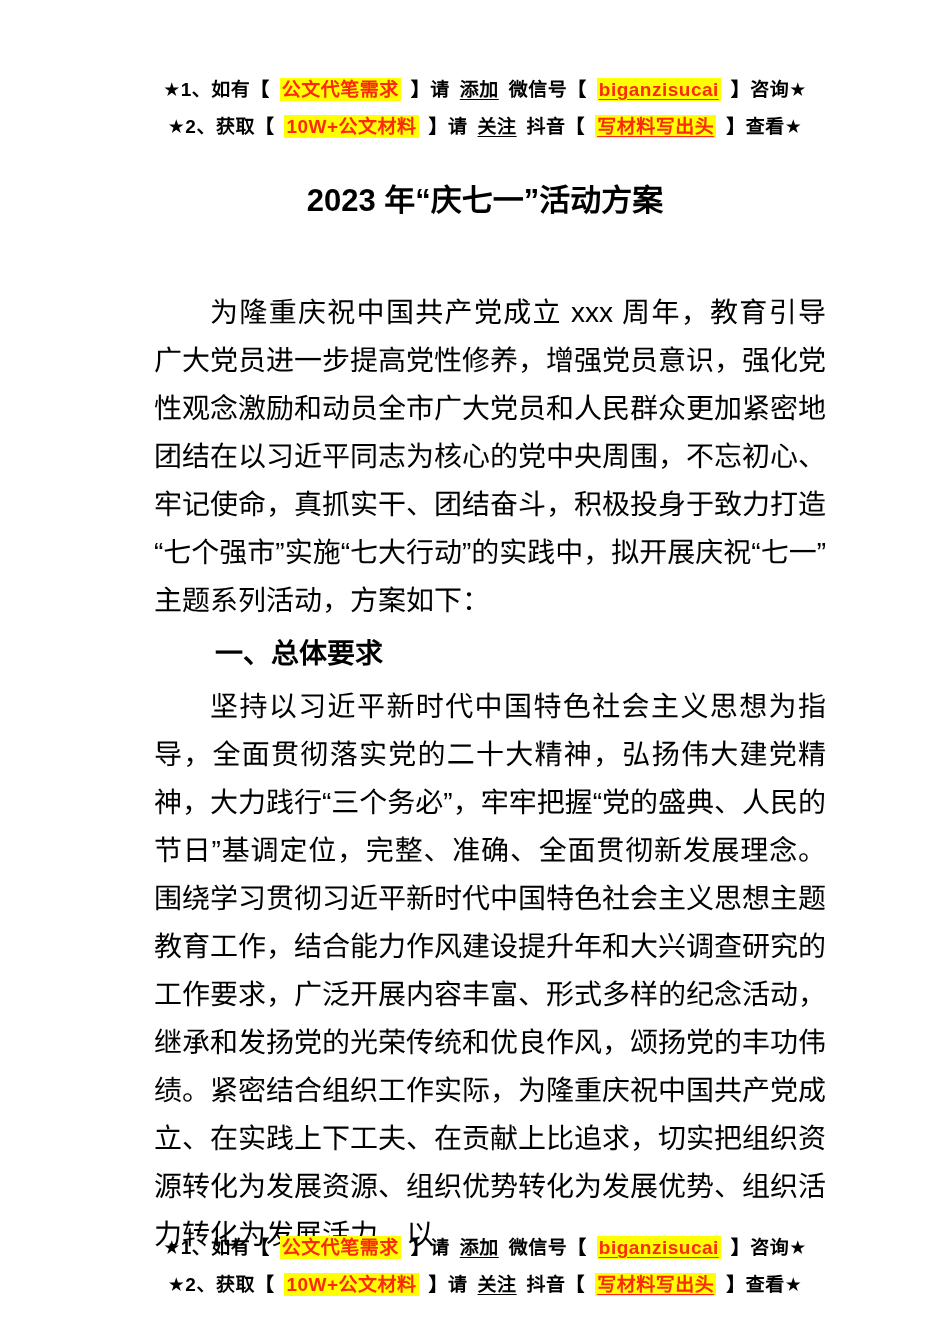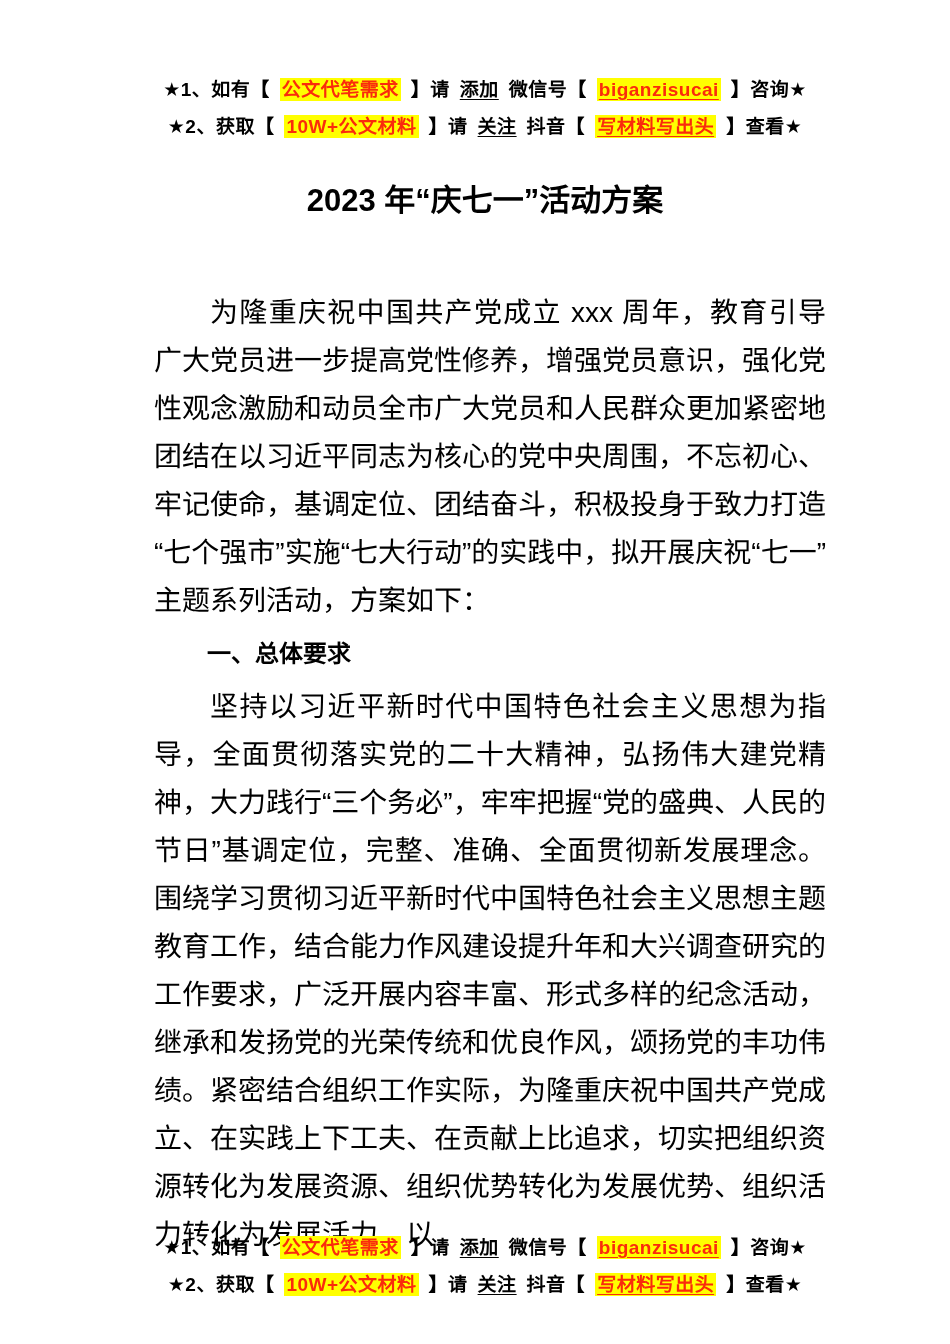--- a/index.html
+++ b/index.html
@@ -66,21 +66,21 @@
     text-align:justify;
     text-justify:inter-ideograph;
     color:var(--ink);
     font-weight:400;
   }
   .content p{
     text-indent:2em;
     margin:0;
   }
   .content .heading{
-    font-size:24px;
+    font-size:28px;
     font-weight:bold;
     text-indent:2em;
     line-height:48px;
   }
 </style>
 </head>
 <body>
 
 <div class="page">
 
@@ -89,21 +89,21 @@
       <span>★1、如有【</span><span class="hl">公文代笔需求</span><span>】请</span><span class="u">添加</span><span>微信号【</span><span class="hl u">biganzisucai</span><span>】咨询★</span>
     </div>
     <div>
       <span>★2、获取【</span><span class="hl">10W+公文材料</span><span>】请</span><span class="u">关注</span><span>抖音【</span><span class="hl u">写材料写出头</span><span>】查看★</span>
     </div>
   </div>
 
   <h1 class="doc-title">2023 年“庆七一”活动方案</h1>
 
   <div class="content">
-    <p>为隆重庆祝中国共产党成立 xxx 周年，教育引导广大党员进一步提高党性修养，增强党员意识，强化党性观念激励和动员全市广大党员和人民群众更加紧密地团结在以习近平同志为核心的党中央周围，不忘初心、牢记使命，基调定位、团结奋斗，积极投身于致力打造“七个强市”实施“七大行动”的实践中，拟开展庆祝“七一”主题系列活动，方案如下：</p>
+    <p>为隆重庆祝中国共产党成立 xxx 周年，教育引导广大党员进一步提高党性修养，增强党员意识，强化党性观念激励和动员全市广大党员和人民群众更加紧密地团结在以习近平同志为核心的党中央周围，不忘初心、牢记使命，真抓实干、团结奋斗，积极投身于致力打造“七个强市”实施“七大行动”的实践中，拟开展庆祝“七一”主题系列活动，方案如下：</p>
     <h2 class="heading">一、总体要求</h2>
     <p>坚持以习近平新时代中国特色社会主义思想为指导，全面贯彻落实党的二十大精神，弘扬伟大建党精神，大力践行“三个务必”，牢牢把握“党的盛典、人民的节日”基调定位，完整、准确、全面贯彻新发展理念。围绕学习贯彻习近平新时代中国特色社会主义思想主题教育工作，结合能力作风建设提升年和大兴调查研究的工作要求，广泛开展内容丰富、形式多样的纪念活动，继承和发扬党的光荣传统和优良作风，颂扬党的丰功伟绩。紧密结合组织工作实际，为隆重庆祝中国共产党成立、在实践上下工夫、在贡献上比追求，切实把组织资源转化为发展资源、组织优势转化为发展优势、组织活力转化为发展活力，以</p>
   </div>
 
   <div class="promo promo-bottom">
     <div>
       <span>★1、如有【</span><span class="hl">公文代笔需求</span><span>】请</span><span class="u">添加</span><span>微信号【</span><span class="hl u">biganzisucai</span><span>】咨询★</span>
     </div>
     <div>
       <span>★2、获取【</span><span class="hl">10W+公文材料</span><span>】请</span><span class="u">关注</span><span>抖音【</span><span class="hl u">写材料写出头</span><span>】查看★</span>

